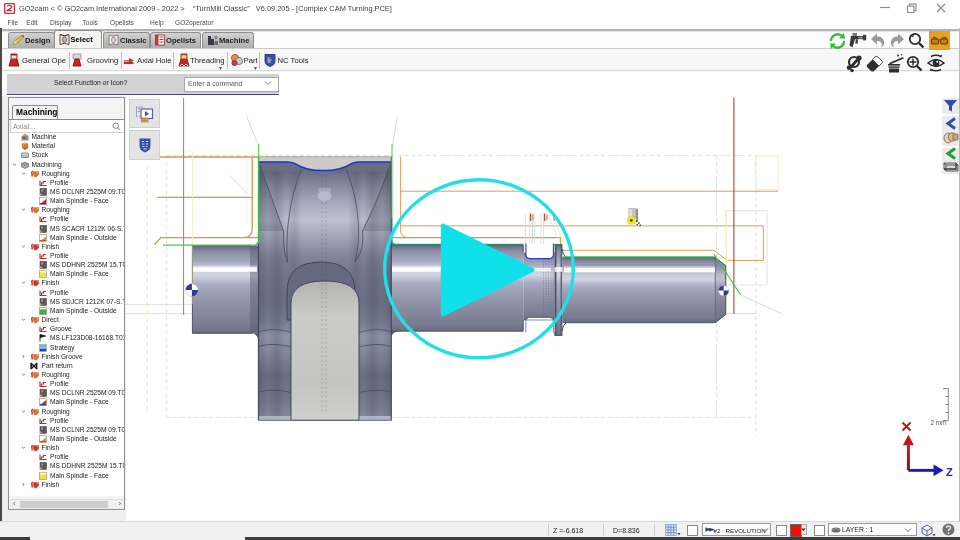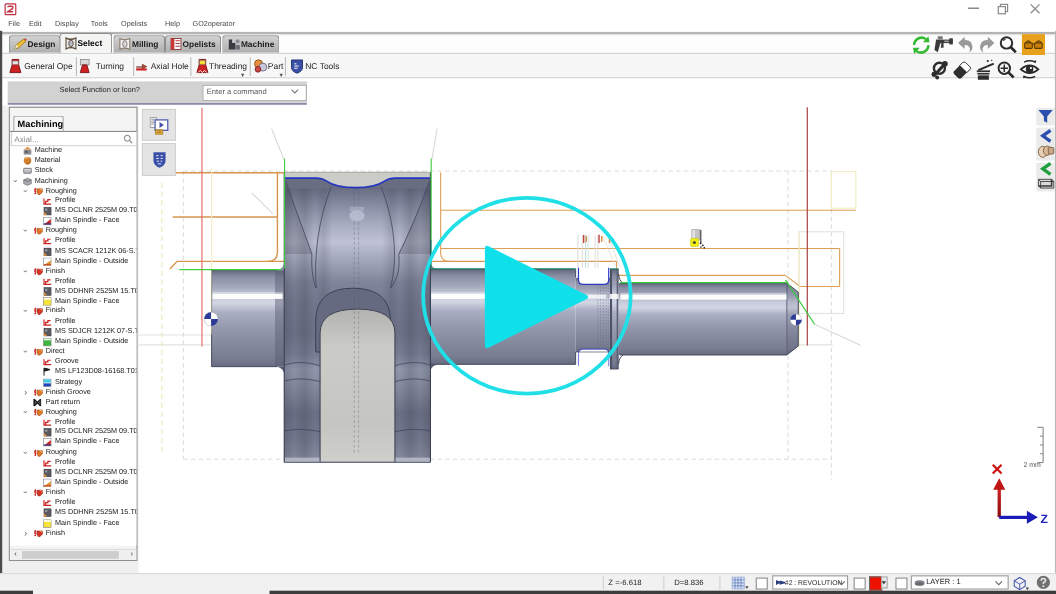--- a/index.html
+++ b/index.html
@@ -354,20 +354,21 @@
   <div class="abs" style="left:0;top:28px;width:1.5px;height:508px;background:#4a4a4a;"></div>
   <div class="abs" style="left:958.6px;top:28px;width:1.4px;height:508px;background:#b9b9b9;"></div>
 </div>
 
 <div id="titlebar" class="abs" style="left:0;top:0;width:960px;height:29px;z-index:3;">
 
   <svg class="abs" style="left:4px;top:3px;" width="11" height="11" viewBox="0 0 11 11">
     <rect x="0.5" y="0.5" width="10" height="10" rx="1.5" fill="#fff" stroke="#c03040" stroke-width="1.4"></rect>
     <path d="M3.2,3.6 Q3.2,2.6 4.4,2.6 L6.6,2.6 Q7.8,2.6 7.8,3.8 Q7.8,4.8 6.6,5.4 L3.2,7.6 L7.8,7.6" fill="none" stroke="#c03040" stroke-width="1.3"></path>
   </svg>
+  <div class="abs txt" style="left:19px;top:4px;font-size:7.4px;color:#3c3c3c;">GO2cam &lt; © GO2cam International 2009 - 2022 &gt; &nbsp;&nbsp;&nbsp;“TurnMill Classic”&nbsp;&nbsp; V6.09.205 - [Complex CAM Turning.PCE]</div>
 
   <svg class="abs" style="left:874px;top:0;" width="86" height="16" viewBox="0 0 86 16">
     <line x1="6" y1="7.5" x2="16" y2="7.5" stroke="#8a8a8a" stroke-width="1.2"></line>
     <rect x="35.5" y="4" width="6.5" height="6.5" fill="none" stroke="#8a8a8a" stroke-width="1.1"></rect>
     <rect x="33.5" y="6" width="6.5" height="6.5" fill="#fff" stroke="#8a8a8a" stroke-width="1.1"></rect>
     <path d="M63,4 l8,8 M71,4 l-8,8" stroke="#8a8a8a" stroke-width="1.2"></path>
   </svg>
 
   <div class="abs txt" style="left:7.5px;top:19px;font-size:6.6px;color:#4a4a4a;">File</div>
   <div class="abs txt" style="left:26.3px;top:19px;font-size:6.6px;color:#4a4a4a;">Edit</div>
@@ -398,21 +399,21 @@
       <path d="M2,1.5 Q6,4 11,1.5" fill="none" stroke="#5a4a3a" stroke-width="1"></path>
       <ellipse cx="6.5" cy="6.5" rx="2" ry="3" fill="#b8b8c2" stroke="#5a4a3a" stroke-width="0.8"></ellipse>
     </svg>
       <span>Select</span>
   </div>
   <div class="tab" style="left:103px;width:44.5px;">
     <svg style="margin-left:3px;" width="13" height="12" viewBox="0 0 13 12">
       <path d="M2,1 Q6,3.5 11,1 L11,11 Q6,8.5 2,11 Z" fill="#f0f0f2" stroke="#8a7a6a" stroke-width="1"></path>
       <ellipse cx="6.5" cy="6" rx="2" ry="2.8" fill="#d8d8e0" stroke="#8a7a6a" stroke-width="0.8"></ellipse>
     </svg>
-      <span>Milling</span>
+      <span>Classic</span>
   </div>
   <div class="tab" style="left:150px;width:49px;">
     <svg style="margin-left:3px;" width="12" height="12" viewBox="0 0 12 12">
       <rect x="1.5" y="1" width="9" height="10" fill="#fff" stroke="#8a2a2a" stroke-width="0.8"></rect>
       <rect x="1.5" y="1" width="3" height="10" fill="#cc3333"></rect>
       <line x1="5.5" y1="3" x2="9.5" y2="3" stroke="#cc3333" stroke-width="1"></line>
       <line x1="5.5" y1="5.5" x2="9.5" y2="5.5" stroke="#884444" stroke-width="1"></line>
       <line x1="5.5" y1="8" x2="9.5" y2="8" stroke="#884444" stroke-width="1"></line>
     </svg>
       <span>Opelists</span>
@@ -437,21 +438,21 @@
     <path d="M4,1 L10,1 L10,6 L12,13 L2,13 L4,6 Z" fill="#cc2222" stroke="#701010" stroke-width="0.8"></path>
     <rect x="4.5" y="2.5" width="5" height="3" fill="#e8e8e8" stroke="#888" stroke-width="0.5"></rect>
   </svg>
   <div class="tbtxt" style="left:22px;">General Ope</div>
   <div class="tsep" style="left:69.3px;"></div>
 
   <svg class="abs" style="left:72px;top:4px;" width="14" height="15" viewBox="0 0 14 15">
     <rect x="1" y="1" width="8" height="5" fill="#d8d8d8" stroke="#777" stroke-width="0.6"></rect>
     <path d="M3,6 L7,6 L9,13 L1,13 Z" fill="#cc2222" stroke="#701010" stroke-width="0.8"></path>
   </svg>
-  <div class="tbtxt" style="left:87px;">Turning</div>
+  <div class="tbtxt" style="left:87px;">Grooving</div>
   <div class="tsep" style="left:121px;"></div>
 
   <svg class="abs" style="left:123px;top:6px;" width="12" height="11" viewBox="0 0 15 13">
     <path d="M1,7 L8,7 L8,4 L13,6.5 L8,9 L8,7 Z" fill="#b05030" stroke="#602010" stroke-width="0.7"></path>
     <rect x="1" y="8.5" width="12" height="2.5" fill="#cc2222"></rect>
   </svg>
   <div class="tbtxt" style="left:137px;">Axial Hole</div>
   <div class="tsep" style="left:172.7px;"></div>
 
   <svg class="abs" style="left:177px;top:4px;" width="14" height="15" viewBox="0 0 14 15">

